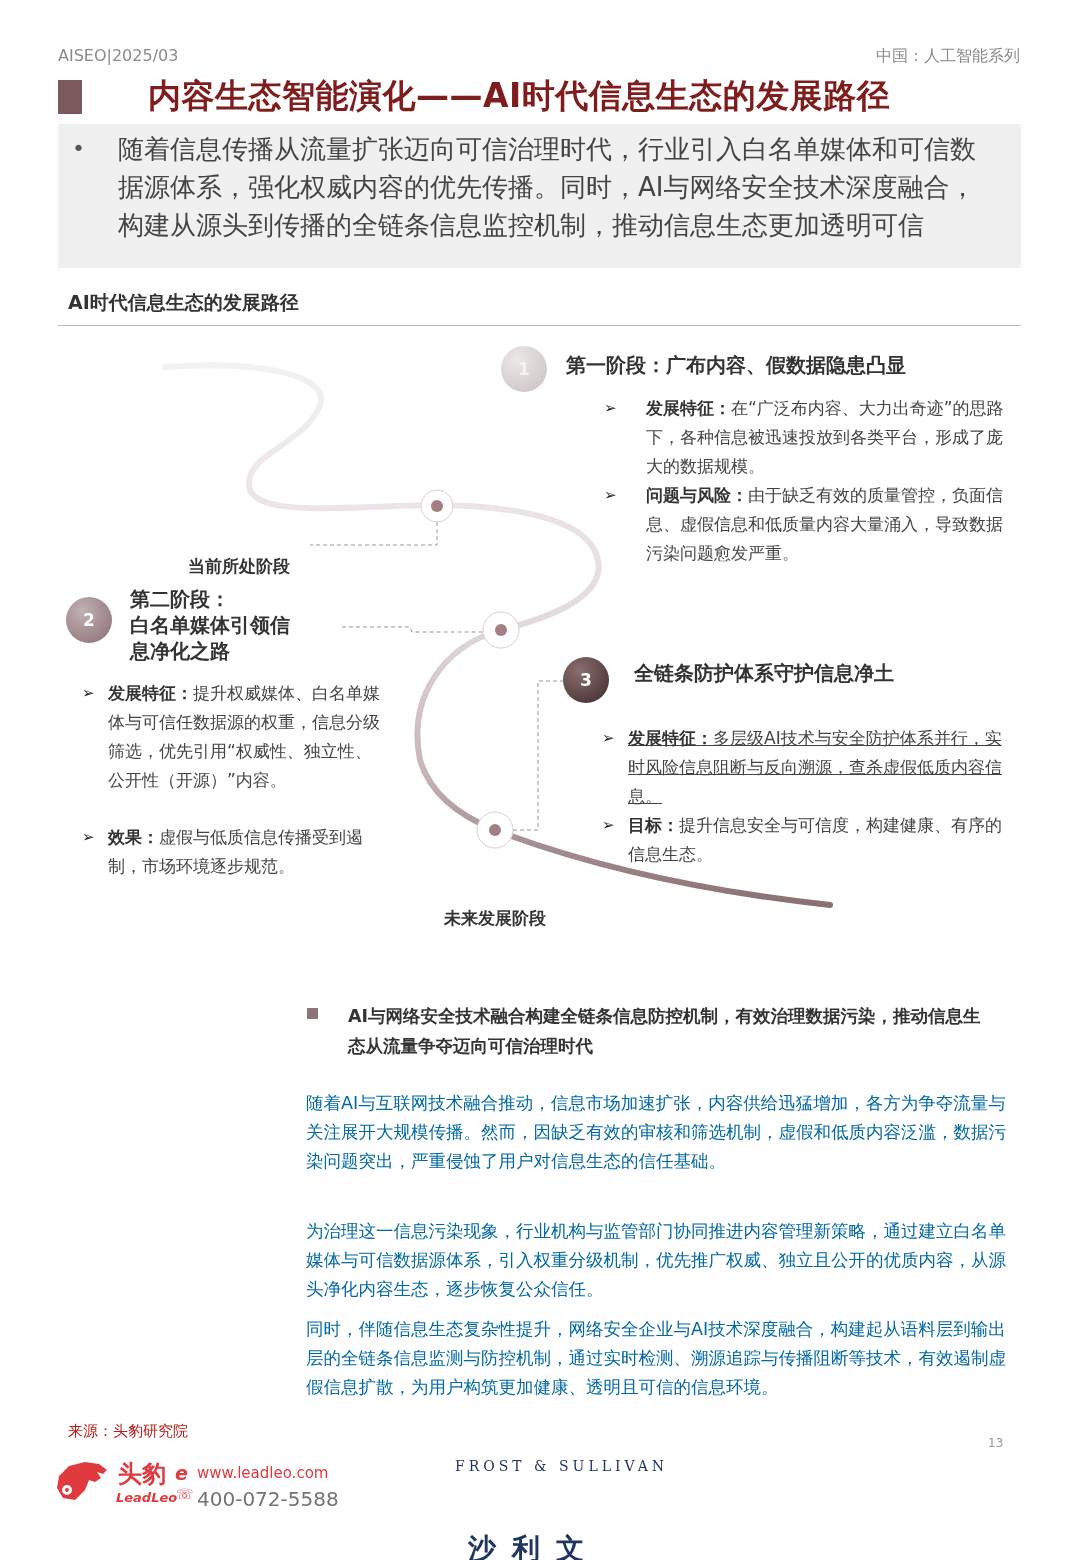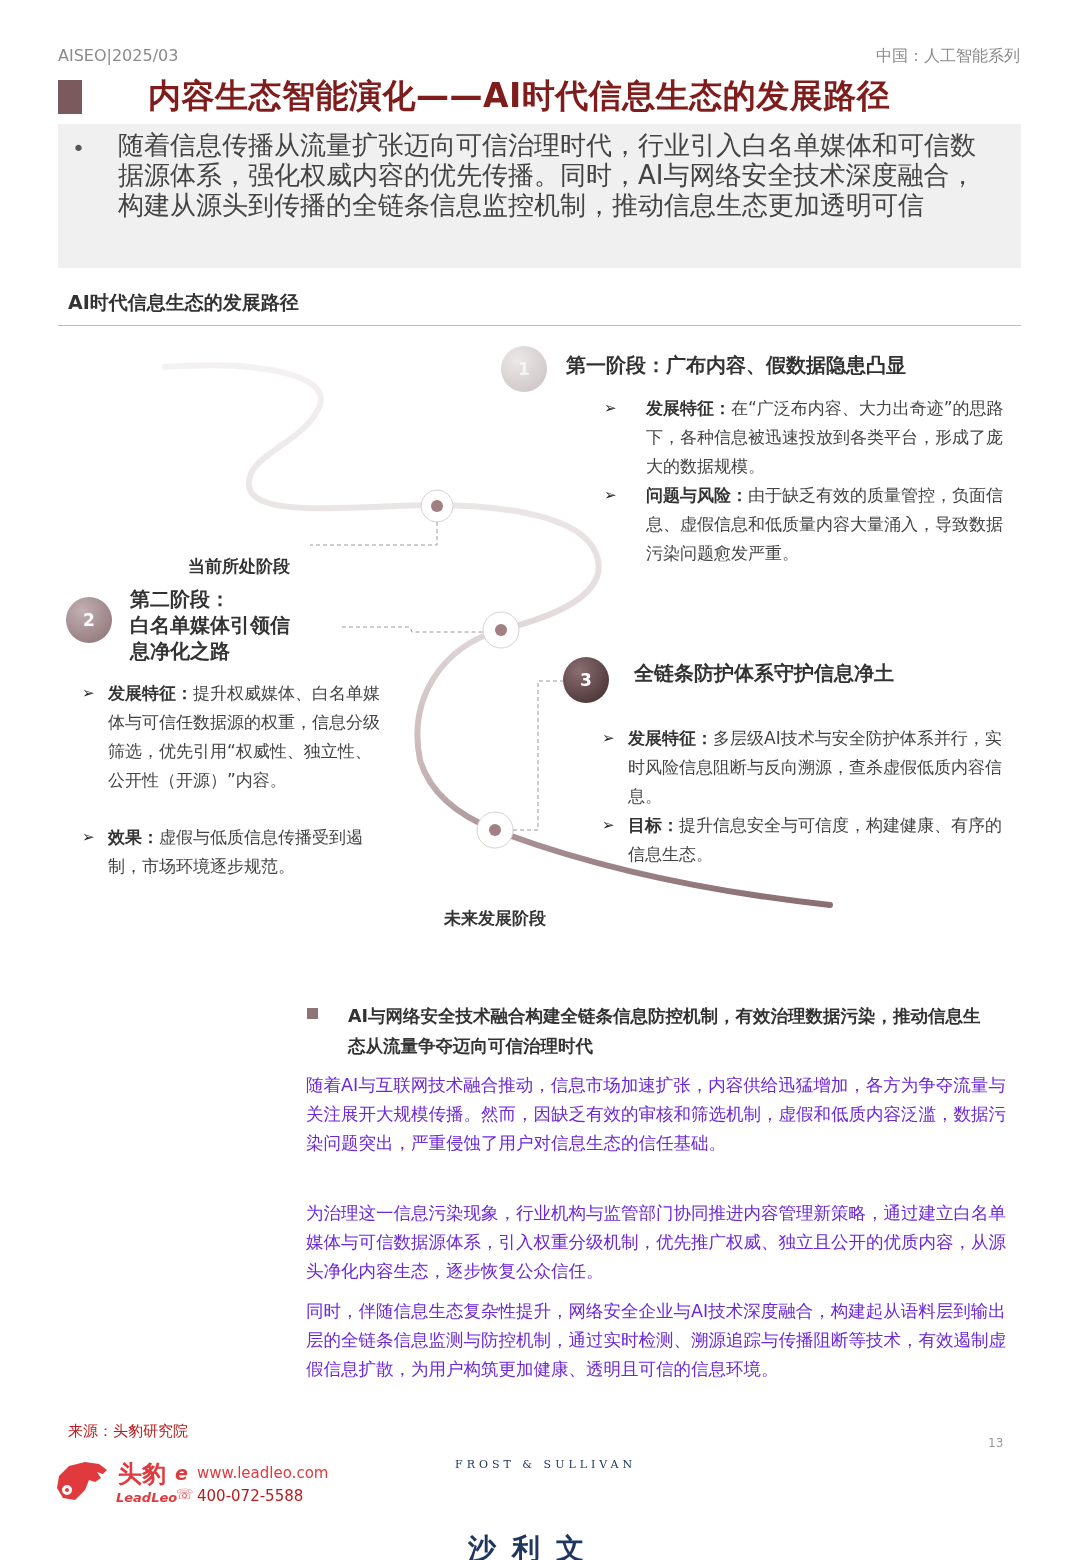--- a/index.html
+++ b/index.html
@@ -4,48 +4,48 @@
 <style>
   html,body{margin:0;padding:0;background:#fff;}
   body{width:1080px;height:1560px;position:relative;overflow:hidden;font-family:"DejaVu Sans","Liberation Sans",sans-serif;color:#333;}
   .abs{position:absolute;}
   .hdr-left{left:58px;top:46px;font-size:16px;color:#8a8a8a;}
   .hdr-right{right:60px;top:46px;font-size:16px;color:#8a8a8a;}
   .title-bar{left:58px;top:80px;width:24px;height:34px;background:#7a5a5c;}
   .title{left:104px;top:74px;font-size:33px;color:#7f1d1d;font-weight:bold;letter-spacing:0.5px;margin-left:44px;}
   .summary{left:58px;top:124px;width:963px;height:144px;background:#f0f0f0;}
   .summary .bullet{position:absolute;left:14px;top:12px;font-size:22px;color:#555;}
-  .summary .text{position:absolute;left:60px;top:6px;width:880px;font-size:26px;line-height:30px;color:#444;}
+  .summary .text{position:absolute;left:60px;top:6px;width:880px;font-size:26px;line-height:38px;color:#444;}
   .section-label{left:68px;top:290px;font-size:19px;font-weight:bold;color:#333;}
   .section-rule{left:58px;top:325px;width:963px;height:1px;background:#bdbdbd;}
   svg.path{position:absolute;left:0;top:0;}
   .stage-num{position:absolute;border-radius:50%;color:#fff;font-weight:bold;display:flex;align-items:center;justify-content:center;font-size:17px;}
   .s1num{left:501px;top:346px;width:46px;height:46px;background:radial-gradient(circle at 35% 30%,#ece8e8,#c9bfc0);color:#f5f5f5;}
   .s2num{left:66px;top:597px;width:46px;height:46px;background:radial-gradient(circle at 35% 30%,#c2b0b2,#8a6e72);}
   .s3num{left:563px;top:657px;width:46px;height:46px;background:radial-gradient(circle at 35% 30%,#8a6e70,#3f2a2c);}
   .stage-title{position:absolute;font-weight:bold;color:#333;}
   .s1title{left:566px;top:352px;font-size:20px;}
   .s2title{left:130px;top:586px;font-size:20px;line-height:26px;}
   .s3title{left:634px;top:660px;font-size:20px;line-height:26px;}
   .bl{position:absolute;font-size:17px;line-height:29px;color:#444;}
   .bl .arrow{position:absolute;left:0;top:0;font-size:15px;color:#222;}
   .bl .lbl{font-weight:bold;color:#333;}
   .note{position:absolute;font-size:17px;font-weight:bold;color:#333;margin-top:20px;}
   .sq{left:307px;top:1008px;width:11px;height:11px;background:#8d7577;}
   .key-title{left:348px;top:1001px;width:650px;font-size:17.5px;line-height:30px;font-weight:bold;color:#333;}
-  .para{position:absolute;left:306px;width:700px;font-size:17.5px;line-height:29px;color:#6d28d9;}
+  .para{position:absolute;left:306px;width:700px;font-size:17.5px;line-height:29px;color:#0369a1;margin-top:18px;}
   .source{left:68px;top:1422px;font-size:15px;color:#b91c1c;}
   .ll-logo{left:55px;top:1460px;}
   .ll-name{left:118px;top:1458px;font-size:24px;font-weight:bold;color:#e03a3e;}
   .ll-sub{left:116px;top:1490px;font-size:13px;font-weight:bold;font-style:italic;color:#e03a3e;}
   .ll-web{left:197px;top:1464px;font-size:15px;color:#e03a3e;}
-  .ll-tel{left:197px;top:1487px;font-size:15px;color:#b91c1c;}
+  .ll-tel{left:197px;top:1487px;font-size:20px;color:#737373;}
   .ll-eicon{left:175px;top:1462px;font-size:19px;font-weight:bold;font-style:italic;color:#e03a3e;}
   .ll-phicon{left:176px;top:1486px;font-size:14px;color:#e03a3e;}
-  .fs-top{left:455px;top:1458px;font-size:11px;letter-spacing:4px;color:#1f3760;font-family:"DejaVu Serif",serif;}
+  .fs-top{left:455px;top:1458px;font-size:14px;letter-spacing:4px;color:#1f3760;font-family:"DejaVu Serif",serif;}
   .fs-cn{left:468px;top:1530px;font-size:28px;font-weight:bold;letter-spacing:16px;color:#1f3760;}
   .pagenum{left:988px;top:1436px;font-size:12px;color:#999;}
 </style>
 </head>
 <body>
 
 <div class="abs hdr-left">AISEO|2025/03</div>
 <div class="abs hdr-right">中国：人工智能系列</div>
 <div class="abs title-bar"></div>
 <div class="abs title">内容生态智能演化——AI时代信息生态的发展路径</div>
@@ -115,21 +115,21 @@
   <span class="arrow">➢</span>
   <div style="padding-left:26px;"><span class="lbl">效果：</span><span>虚假与低质信息传播受到遏制，市场环境逐步规范。</span></div>
 </div>
 
 <div class="stage-num s3num">3</div>
 <div class="stage-title s3title">
   <div>全链条防护体系守护信息净土</div>
 </div>
 <div class="bl" style="left:602px;top:724px;width:410px;">
   <span class="arrow">➢</span>
-  <div style="padding-left:26px;"><span class="lbl">发展特征：</span><span>多层级AI技术与安全防护体系并行，实时风险信息阻断与反向溯源，查杀虚假低质内容信息。</span></div>
+  <div style="padding-left:26px;text-decoration:underline;"><span class="lbl">发展特征：</span><span>多层级AI技术与安全防护体系并行，实时风险信息阻断与反向溯源，查杀虚假低质内容信息。</span></div>
 </div>
 <div class="bl" style="left:602px;top:811px;width:410px;">
   <span class="arrow">➢</span>
   <div style="padding-left:26px;"><span class="lbl">目标：</span><span>提升信息安全与可信度，构建健康、有序的信息生态。</span></div>
 </div>
 
 <div class="abs sq"></div>
 <div class="abs key-title">AI与网络安全技术融合构建全链条信息防控机制，有效治理数据污染，推动信息生态从流量争夺迈向可信治理时代</div>
 <div class="para" style="top:1071px;">随着AI与互联网技术融合推动，信息市场加速扩张，内容供给迅猛增加，各方为争夺流量与关注展开大规模传播。然而，因缺乏有效的审核和筛选机制，虚假和低质内容泛滥，数据污染问题突出，严重侵蚀了用户对信息生态的信任基础。</div>
 <div class="para" style="top:1199px;">为治理这一信息污染现象，行业机构与监管部门协同推进内容管理新策略，通过建立白名单媒体与可信数据源体系，引入权重分级机制，优先推广权威、独立且公开的优质内容，从源头净化内容生态，逐步恢复公众信任。</div>

